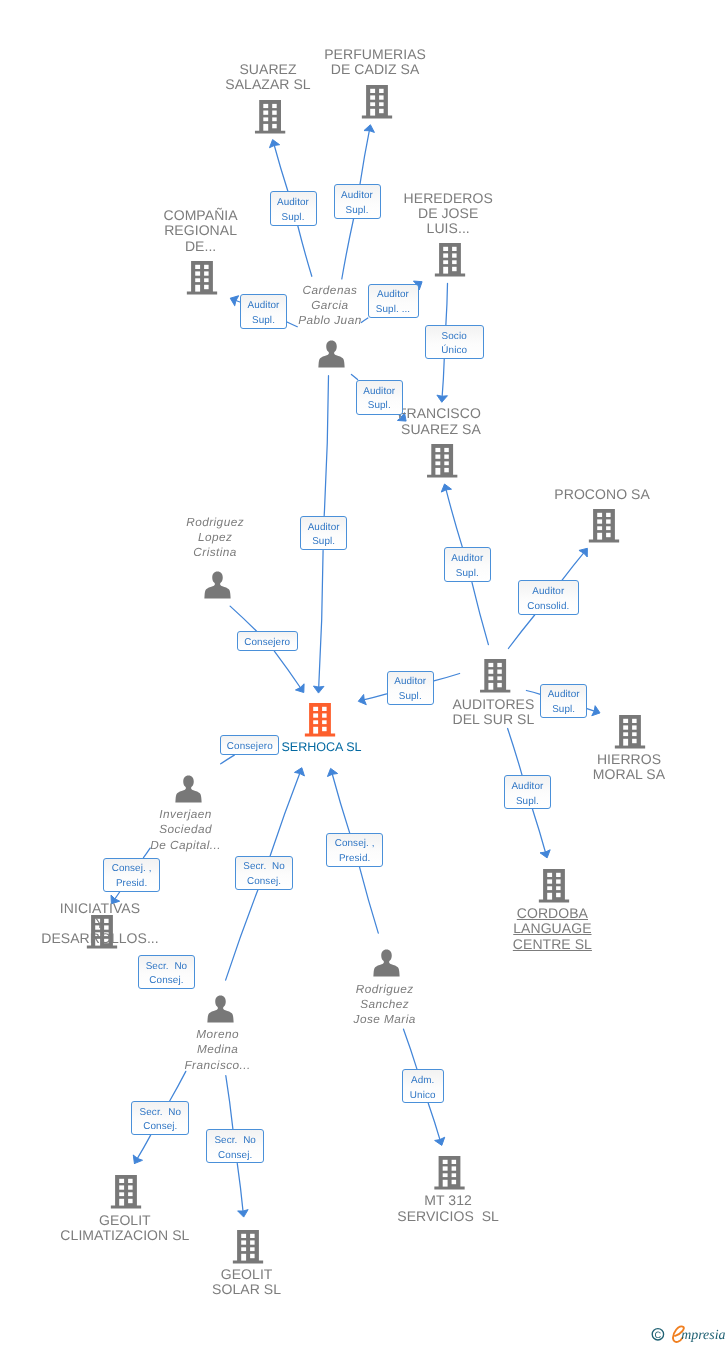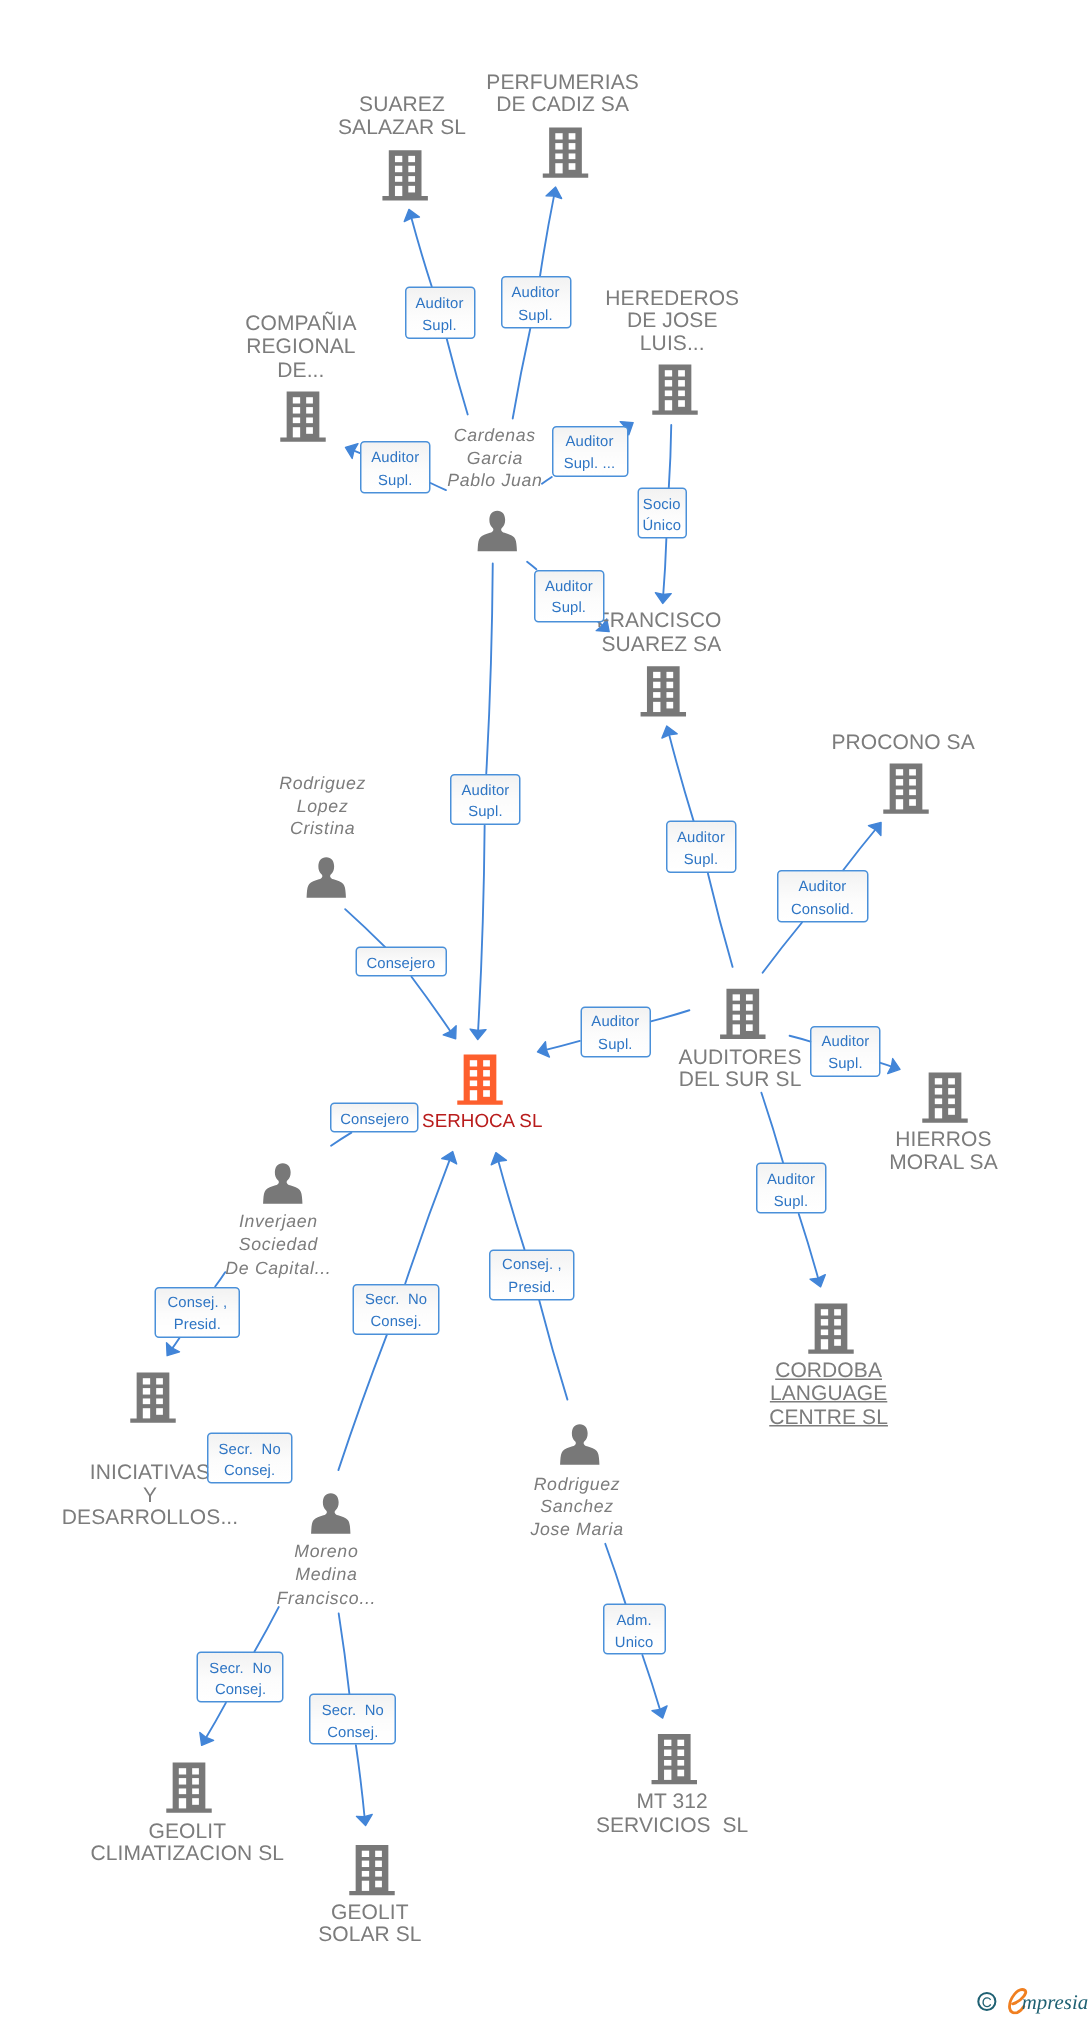--- a/index.html
+++ b/index.html
@@ -7,21 +7,21 @@
   body{width:728px;height:1345px;overflow:hidden;
        font-family:"Liberation Sans",sans-serif;
        -webkit-font-smoothing:antialiased;
        text-rendering:geometricPrecision;}
   #stage{position:relative;width:728px;height:1345px;background:#fff;}
   #graph{position:absolute;left:0;top:0;}
   .nlabel{position:absolute;text-align:center;color:#7c7c7c;
           font-size:14px;line-height:15.15px;white-space:pre-wrap;
           transform:translateX(-50%);letter-spacing:0.06px;}
   .nlabel.person{font-size:11.8px;letter-spacing:0.45px;font-style:italic;}
-  .nlabel.focus{font-size:12.55px;letter-spacing:0px;color:#b91c1c;}
+  .nlabel.focus{font-size:12.55px;letter-spacing:0px;color:#0369a1;}
   .elabel{position:absolute;box-sizing:border-box;
           border:1.55px solid #4a90d9;border-radius:3px;
           background:linear-gradient(180deg,#f2f2f2 0%,#fcfcfc 55%,#ffffff 100%);
           color:#2e75c4;
           font-size:9.9px;line-height:14.7px;text-align:center;
           white-space:pre-wrap;display:flex;align-items:flex-start;
           justify-content:center;padding:0 1px;letter-spacing:0.1px;}
   .elabel>span{display:block;width:100%;}
   #logo{position:absolute;left:651px;top:1323px;}
 </style>
@@ -282,21 +282,21 @@
 DEL SUR SL</div>
       <div class="nlabel focus" style="left: 321.5px; top: 740.4px;">SERHOCA SL</div>
       <div class="nlabel" style="left: 629px; top: 752px;">HIERROS
 MORAL SA</div>
       <div class="nlabel person" style="left: 185.6px; top: 807.2px;">Inverjaen
 Sociedad
 De Capital...</div>
       <div class="nlabel" style="left: 552.4px; top: 906.2px; text-decoration: underline;">CORDOBA
 LANGUAGE
 CENTRE SL</div>
-      <div class="nlabel" style="left: 100px; top: 974px;">INICIATIVAS
+      <div class="nlabel" style="left: 100px; top: 901px;">INICIATIVAS
 Y
 DESARROLLOS...</div>
       <div class="nlabel person" style="left: 384.7px; top: 981.9px;">Rodriguez
 Sanchez
 Jose Maria</div>
       <div class="nlabel person" style="left: 217.6px; top: 1027.2px;">Moreno
 Medina
 Francisco...</div>
       <div class="nlabel" style="left: 124.9px; top: 1212.6px;">GEOLIT
 CLIMATIZACION SL</div>
@@ -307,21 +307,21 @@
     </div>
   <div id="edges-layer">
       <div class="elabel" style="left: 269.5px; top: 191px; width: 47px; height: 35px; padding-top: 4.15px;"><span>Auditor
 Supl.</span></div>
       <div class="elabel" style="left: 333.5px; top: 184px; width: 47px; height: 34.5px; padding-top: 3.9px;"><span>Auditor
 Supl.</span></div>
       <div class="elabel" style="left: 240px; top: 294px; width: 47px; height: 34.5px; padding-top: 3.9px;"><span>Auditor
 Supl.</span></div>
       <div class="elabel" style="left: 367.5px; top: 283.5px; width: 51px; height: 34.5px; padding-top: 3.9px;"><span>Auditor
 Supl. ...</span></div>
-      <div class="elabel" style="left: 424.7px; top: 325.4px; width: 33px; height: 33.5px; padding-top: 3.4px;"><span>Socio
+      <div class="elabel" style="left: 424.7px; top: 325.4px; width: 59px; height: 33.5px; padding-top: 3.4px;"><span>Socio
 Único</span></div>
       <div class="elabel" style="left: 355.5px; top: 379.5px; width: 47.5px; height: 35px; padding-top: 4.15px;"><span>Auditor
 Supl.</span></div>
       <div class="elabel" style="left: 299.8px; top: 515.7px; width: 47.7px; height: 34.7px; padding-top: 4px;"><span>Auditor
 Supl.</span></div>
       <div class="elabel" style="left: 237px; top: 631.4px; width: 60.5px; height: 19.8px; padding-top: 3.9px;"><span>Consejero</span></div>
       <div class="elabel" style="left: 443.7px; top: 547.4px; width: 47.3px; height: 34.9px; padding-top: 4.1px;"><span>Auditor
 Supl.</span></div>
       <div class="elabel" style="left: 517.6px; top: 580.2px; width: 61.4px; height: 34.8px; padding-top: 4.05px;"><span>Auditor
 Consolid.</span></div>

